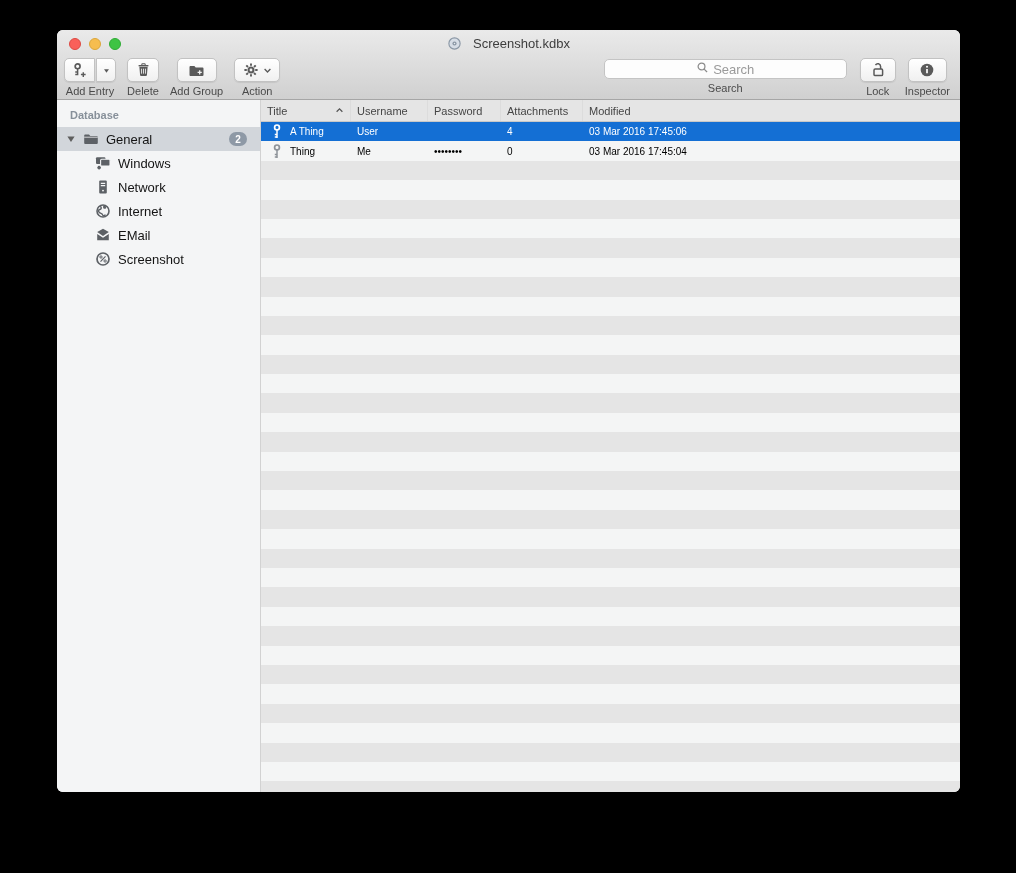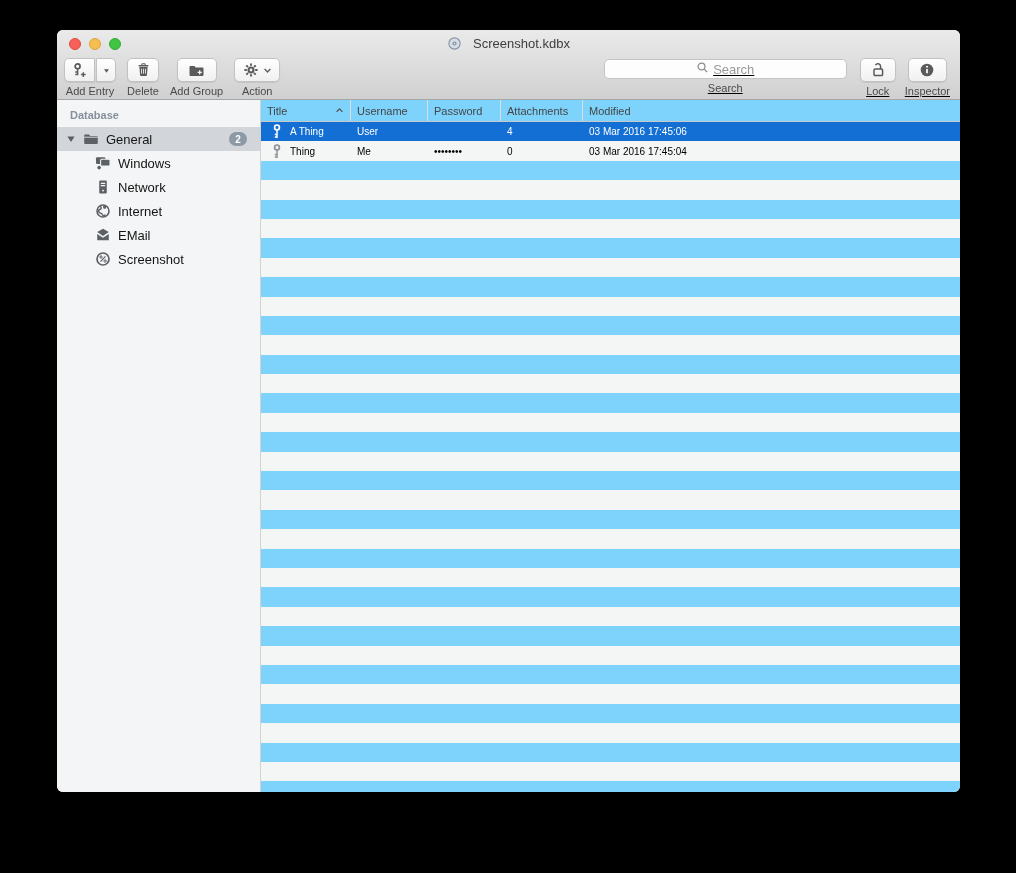--- a/index.html
+++ b/index.html
@@ -30,21 +30,21 @@
     border:1px solid #c2c2c2;border-radius:5px;display:flex;align-items:center;justify-content:center;
     color:#5a5a5a;box-shadow:0 1px 1px rgba(0,0,0,.08);box-sizing:content-box;
   }
   .tb-label{font-size:11px;color:#4a4a4a;margin-top:3px;white-space:nowrap;}
   .seg{display:flex;gap:1px;}
   .seg .tb-btn.main-seg{width:29px;border-top-right-radius:0;border-bottom-right-radius:0;}
   .seg .tb-btn.arrow-seg{width:18px;border-top-left-radius:0;border-bottom-left-radius:0;}
   .tb-btn.w30{width:30px;} .tb-btn.w38{width:38px;} .tb-btn.w44{width:44px;gap:4px;}
   .tb-btn.w34{width:34px;} .tb-btn.w37{width:37px;}
   .tb-btn svg{display:block;}
-  .tb-right{margin-left:auto;display:flex;align-items:flex-start;text-decoration:underline;}
+  .tb-right{margin-left:auto;display:flex;align-items:flex-start;}
   .search-item{display:flex;flex-direction:column;align-items:center;margin-right:13px;}
   .search-field{
     width:243px;height:20px;background:#fdfdfd;border:1px solid #c4c4c4;border-radius:5px;
     display:flex;align-items:center;justify-content:center;gap:4px;color:#9a9a9a;font-size:13px;
     box-sizing:border-box;margin-top:1px;
   }
   .search-field svg{color:#8b8b8b;}
   
   .content{flex:1;display:flex;min-height:0;}
   .sidebar{flex:none;width:204px;background:#f4f5f6;border-right:1px solid #d2d2d2;box-sizing:border-box;}
@@ -54,21 +54,21 @@
   .side-item.child{padding-left:37px;}
   .disc{width:10px;margin-right:6px;color:#5e5e5e;display:flex;}
   .s-icon{width:17px;height:17px;margin-right:7px;color:#5d6166;display:flex;align-items:center;justify-content:center;}
   .s-icon svg{width:16px;height:16px;display:block;}
   .badge{
     margin-left:auto;margin-right:13px;background:var(--badge,#8e99a6);color:#fff;
     font-size:10px;font-weight:bold;border-radius:8px;min-width:18px;height:14px;
     display:flex;align-items:center;justify-content:center;padding:0 4px;box-sizing:border-box;
   }
   
-  .main{flex:1;display:flex;flex-direction:column;background:#7dd3fc;min-width:0;overflow:hidden;}
+  .main{flex:1;display:flex;flex-direction:column;background:#e5e5e5;min-width:0;overflow:hidden;}
   .thead{flex:none;height:22px;display:flex;border-bottom:1px solid #c8c8c8;font-size:11px;color:#454545;box-sizing:border-box;}
   .th{display:flex;align-items:center;padding:0 6px;border-right:1px solid #dcdcdc;box-sizing:border-box;flex:none;}
   .th.last{border-right:none;flex:1;}
   .sort-icon{margin-left:auto;color:#555;display:flex;}
   .tbody{flex:1;overflow:hidden;display:flex;flex-direction:column;}
   .row{flex:none;height:19.4px;display:flex;align-items:center;font-size:10px;color:#000;}
   .row.stripe{background:var(--stripe,#f4f5f5);}
   .row.selected{background:var(--sel-blue,#146fd4);color:#fff;}
   .cell{padding:0 6px;display:flex;align-items:center;height:100%;box-sizing:border-box;flex:none;overflow:hidden;white-space:nowrap;}
   .cell.c-title{padding-left:10px;}

